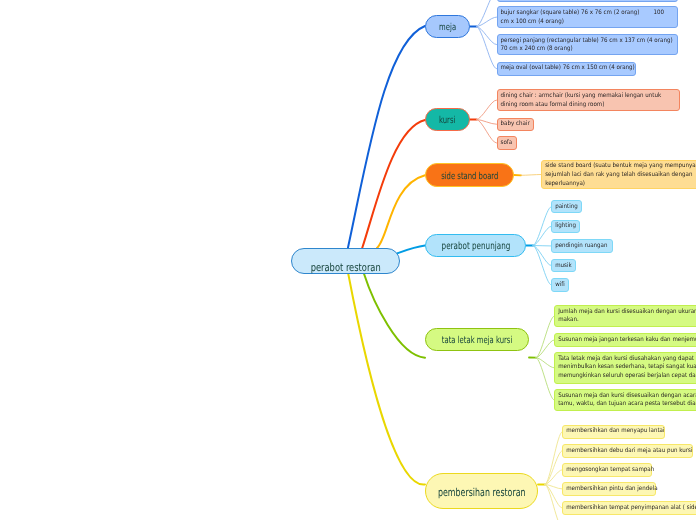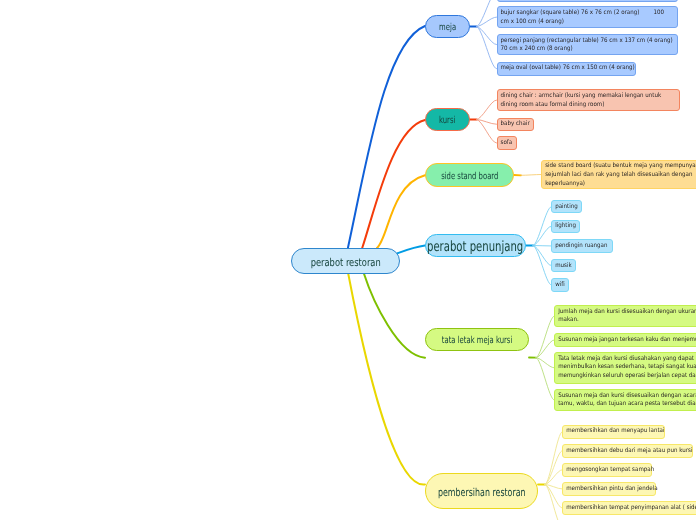--- a/index.html
+++ b/index.html
@@ -15,35 +15,35 @@
   .leaf{z-index:2;}
   .node{position:absolute;box-sizing:border-box;display:flex;align-items:center;
         justify-content:center;border-radius:999px;border-style:solid;
         font-weight:normal;color:#16443c;white-space:nowrap;
         font-stretch:condensed;}
   .node > span{display:inline-block;transform:scaleX(0.80);position:relative;top:1.2px;}
   #root > span{transform:scaleX(0.86);}
   .leaf{position:absolute;box-sizing:border-box;border-style:solid;border-width:1px;
         border-radius:3px;color:#231f20;display:flex;align-items:flex-start;}
   .leaf .t{display:block;width:100%;}
-  .root{font-size:10.7px;}
+  .root{font-size:10.7px;align-items:flex-end;}
 
   
   #root{left:291px;top:248px;width:109px;height:26px;border-width:1.6px;
         background:#cbe9fb;border-color:#2e86cd;font-size:10.75px;}
 
   
   #n-meja{left:425px;top:15px;width:45px;height:23px;border-width:1.6px;
           background:#a6c8fd;border-color:#2f77dc;font-size:9.5px;}
   #n-kursi{left:425px;top:108px;width:45px;height:23px;border-width:1.6px;
           background:#14b8a6;border-color:#f76a47;font-size:9.5px;}
   #n-ssb{left:425px;top:163px;width:89px;height:24px;border-width:1.6px;
-          background:#86efac;border-color:#ffc425;font-size:9.5px;}
+          background:#f97316;border-color:#ffc425;font-size:9.5px;}
   #n-pp{left:425px;top:234px;width:101px;height:23px;border-width:1.6px;
-          background:#b2e3fb;border-color:#33bcf0;font-size:14px;}
+          background:#b2e3fb;border-color:#33bcf0;font-size:10px;}
   #n-tlmk{left:425px;top:328px;width:104px;height:23px;border-width:1.6px;
           background:#d5fa82;border-color:#8fc311;font-size:9.5px;}
   #n-pr{left:425px;top:473px;width:113px;height:36px;border-width:1.6px;
           background:#fdf7b4;border-color:#ecd91e;font-size:11px;}
 
   
   .leaf{font-size:6.15px;font-stretch:condensed;line-height:8.6px;padding:1.8px 3px 0 3px;}
   .leaf .t span{display:block;white-space:pre;}
   .lf-meja{background:#a8caff;border-color:#74a4f0;}
   .lf-kursi{background:#f8c4b0;border-color:#f3855f;}

